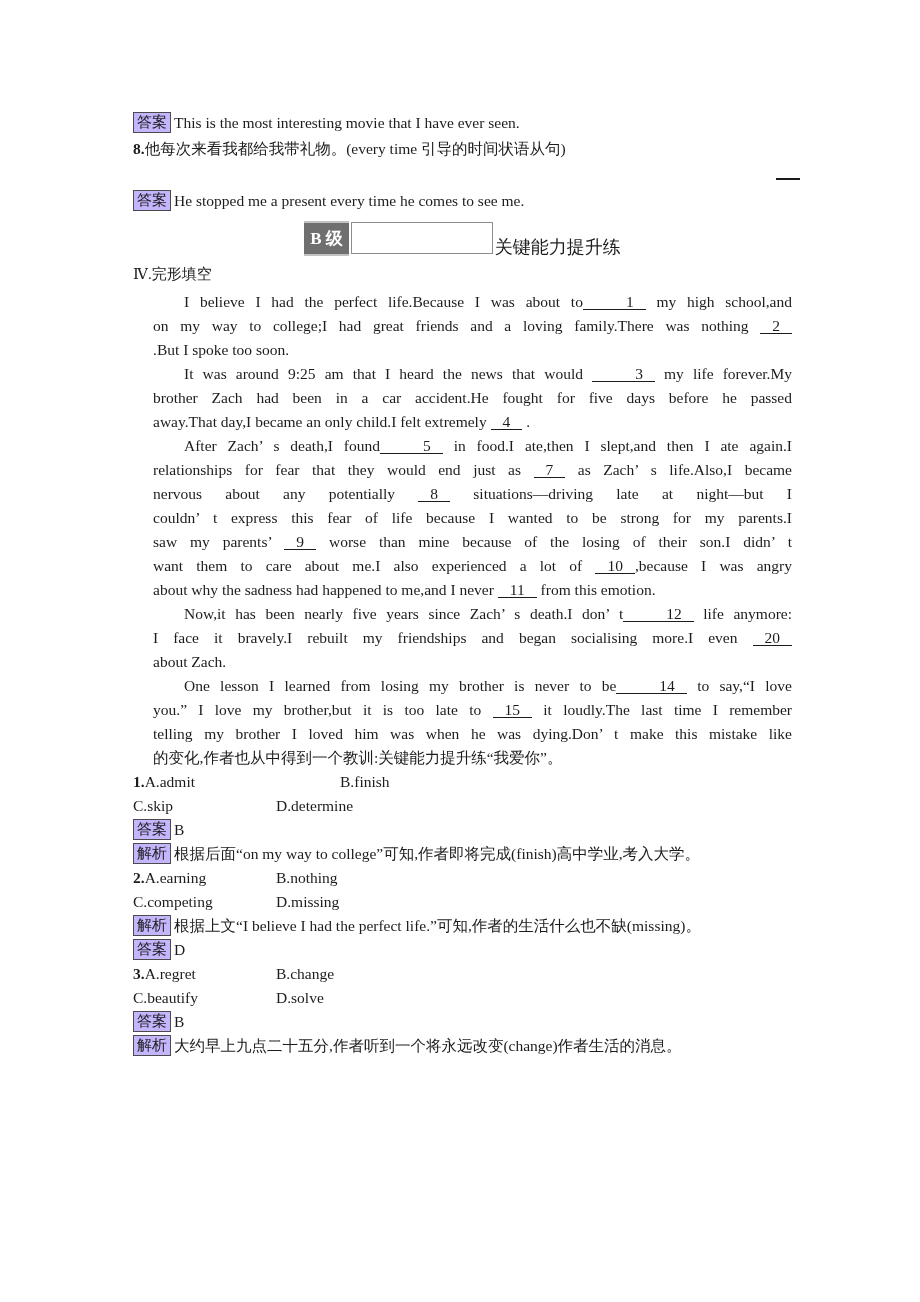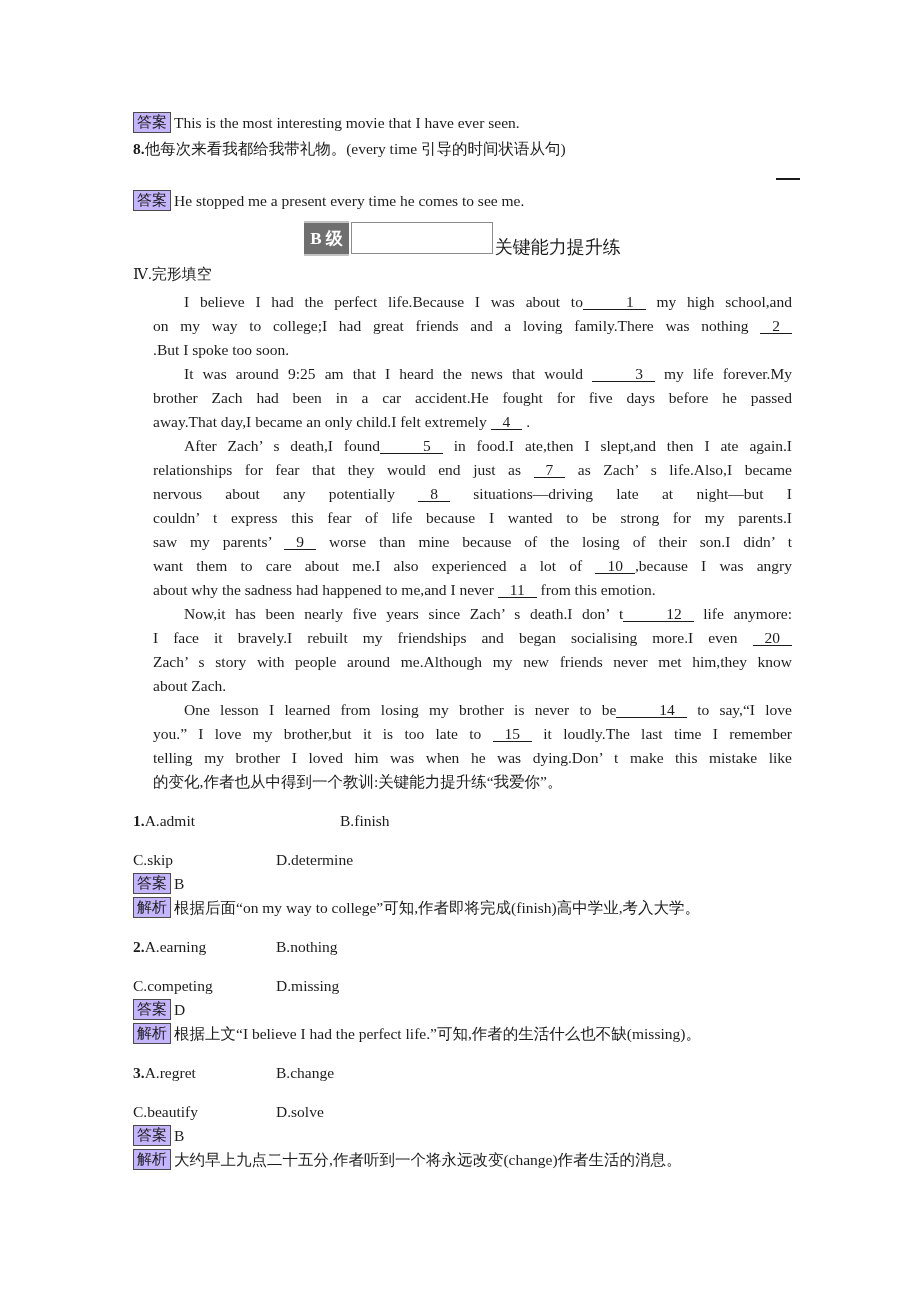--- a/index.html
+++ b/index.html
@@ -59,21 +59,21 @@
   .pline.noj{text-align-last:left;}
   .pline.indent{text-indent:31px;}
   .blank{
     display:inline-block;
     padding:0 12px;
     text-align:center;
     border-bottom:1px solid #1c1c1c;
     line-height:15px;
   }
   .q-row{line-height:24px;}
-  .cell1{display:inline-block;width:143px;margin-top:15px;}
+  .cell1{display:inline-block;width:143px;}
   .question:first-child .row1 .cell1{width:207px;}
   .qnum{font-weight:bold;}
   .ana{text-align:justify;}
 </style>
 </head>
 <body>
 
 <div class="page">
 
   <div class="tline">
@@ -111,21 +111,20 @@
       <div class="pline noj">away.That day,I became an only child.I felt extremely <span class="blank">4</span> .</div>
       <div class="pline indent">After Zach’ s death,I found<span class="blank">5</span> in food.I ate,then I slept,and then I ate again.I</div>
       <div class="pline">relationships for fear that they would end just as <span class="blank">7</span> as Zach’ s life.Also,I became</div>
       <div class="pline">nervous about any potentially <span class="blank">8</span> situations—driving late at night—but I</div>
       <div class="pline">couldn’ t express this fear of life because I wanted to be strong for my parents.I</div>
       <div class="pline">saw my parents’ <span class="blank">9</span> worse than mine because of the losing of their son.I didn’ t</div>
       <div class="pline">want them to care about me.I also experienced a lot of <span class="blank">10</span>,because I was angry</div>
       <div class="pline noj">about why the sadness had happened to me,and I never <span class="blank">11</span> from this emotion.</div>
       <div class="pline indent">Now,it has been nearly five years since Zach’ s death.I don’ t<span class="blank">12</span> life anymore:</div>
       <div class="pline">I face it bravely.I rebuilt my friendships and began socialising more.I even <span class="blank">20</span></div>
-      <div class="pline">Zach’ s story with people around me.Although my new friends never met him,they know</div>
       <div class="pline noj">about Zach.</div>
       <div class="pline indent">One lesson I learned from losing my brother is never to be<span class="blank">14</span> to say,“I love</div>
       <div class="pline">you.” I love my brother,but it is too late to <span class="blank">15</span> it loudly.The last time I remember</div>
       <div class="pline">telling my brother I loved him was when he was dying.Don’ t make this mistake like</div>
     </div>
 
   <div>
     <div class="pline noj">
       <span>的变化,作者也从中得到一个教训:关键能力提升练“我爱你”。</span>
     </div>
@@ -134,22 +133,22 @@
   <div>
       <div class="question">
         <div class="q-row row1"><span class="cell1"><span class="qnum">1.</span><span>A.admit</span></span><span>B.finish</span></div>
         <div class="q-row"><span class="cell1"><span>C.skip</span></span><span>D.determine</span></div>
         <div class="q-row"><span class="tagbox">答案</span><span>B</span></div>
         <div class="q-row ana"><span class="tagbox">解析</span><span>根据后面“on my way to college”可知,作者即将完成(finish)高中学业,考入大学。</span></div>
       </div>
       <div class="question">
         <div class="q-row row1"><span class="cell1"><span class="qnum">2.</span><span>A.earning</span></span><span>B.nothing</span></div>
         <div class="q-row"><span class="cell1"><span>C.competing</span></span><span>D.missing</span></div>
+        <div class="q-row ana"><span class="tagbox">解析</span><span>根据上文“I believe I had the perfect life.”可知,作者的生活什么也不缺(missing)。</span></div>
         <div class="q-row"><span class="tagbox">答案</span><span>D</span></div>
-        <div class="q-row ana"><span class="tagbox">解析</span><span>根据上文“I believe I had the perfect life.”可知,作者的生活什么也不缺(missing)。</span></div>
       </div>
       <div class="question">
         <div class="q-row row1"><span class="cell1"><span class="qnum">3.</span><span>A.regret</span></span><span>B.change</span></div>
         <div class="q-row"><span class="cell1"><span>C.beautify</span></span><span>D.solve</span></div>
         <div class="q-row"><span class="tagbox">答案</span><span>B</span></div>
         <div class="q-row ana"><span class="tagbox">解析</span><span>大约早上九点二十五分,作者听到一个将永远改变(change)作者生活的消息。</span></div>
       </div>
     </div>
 
 </div>

